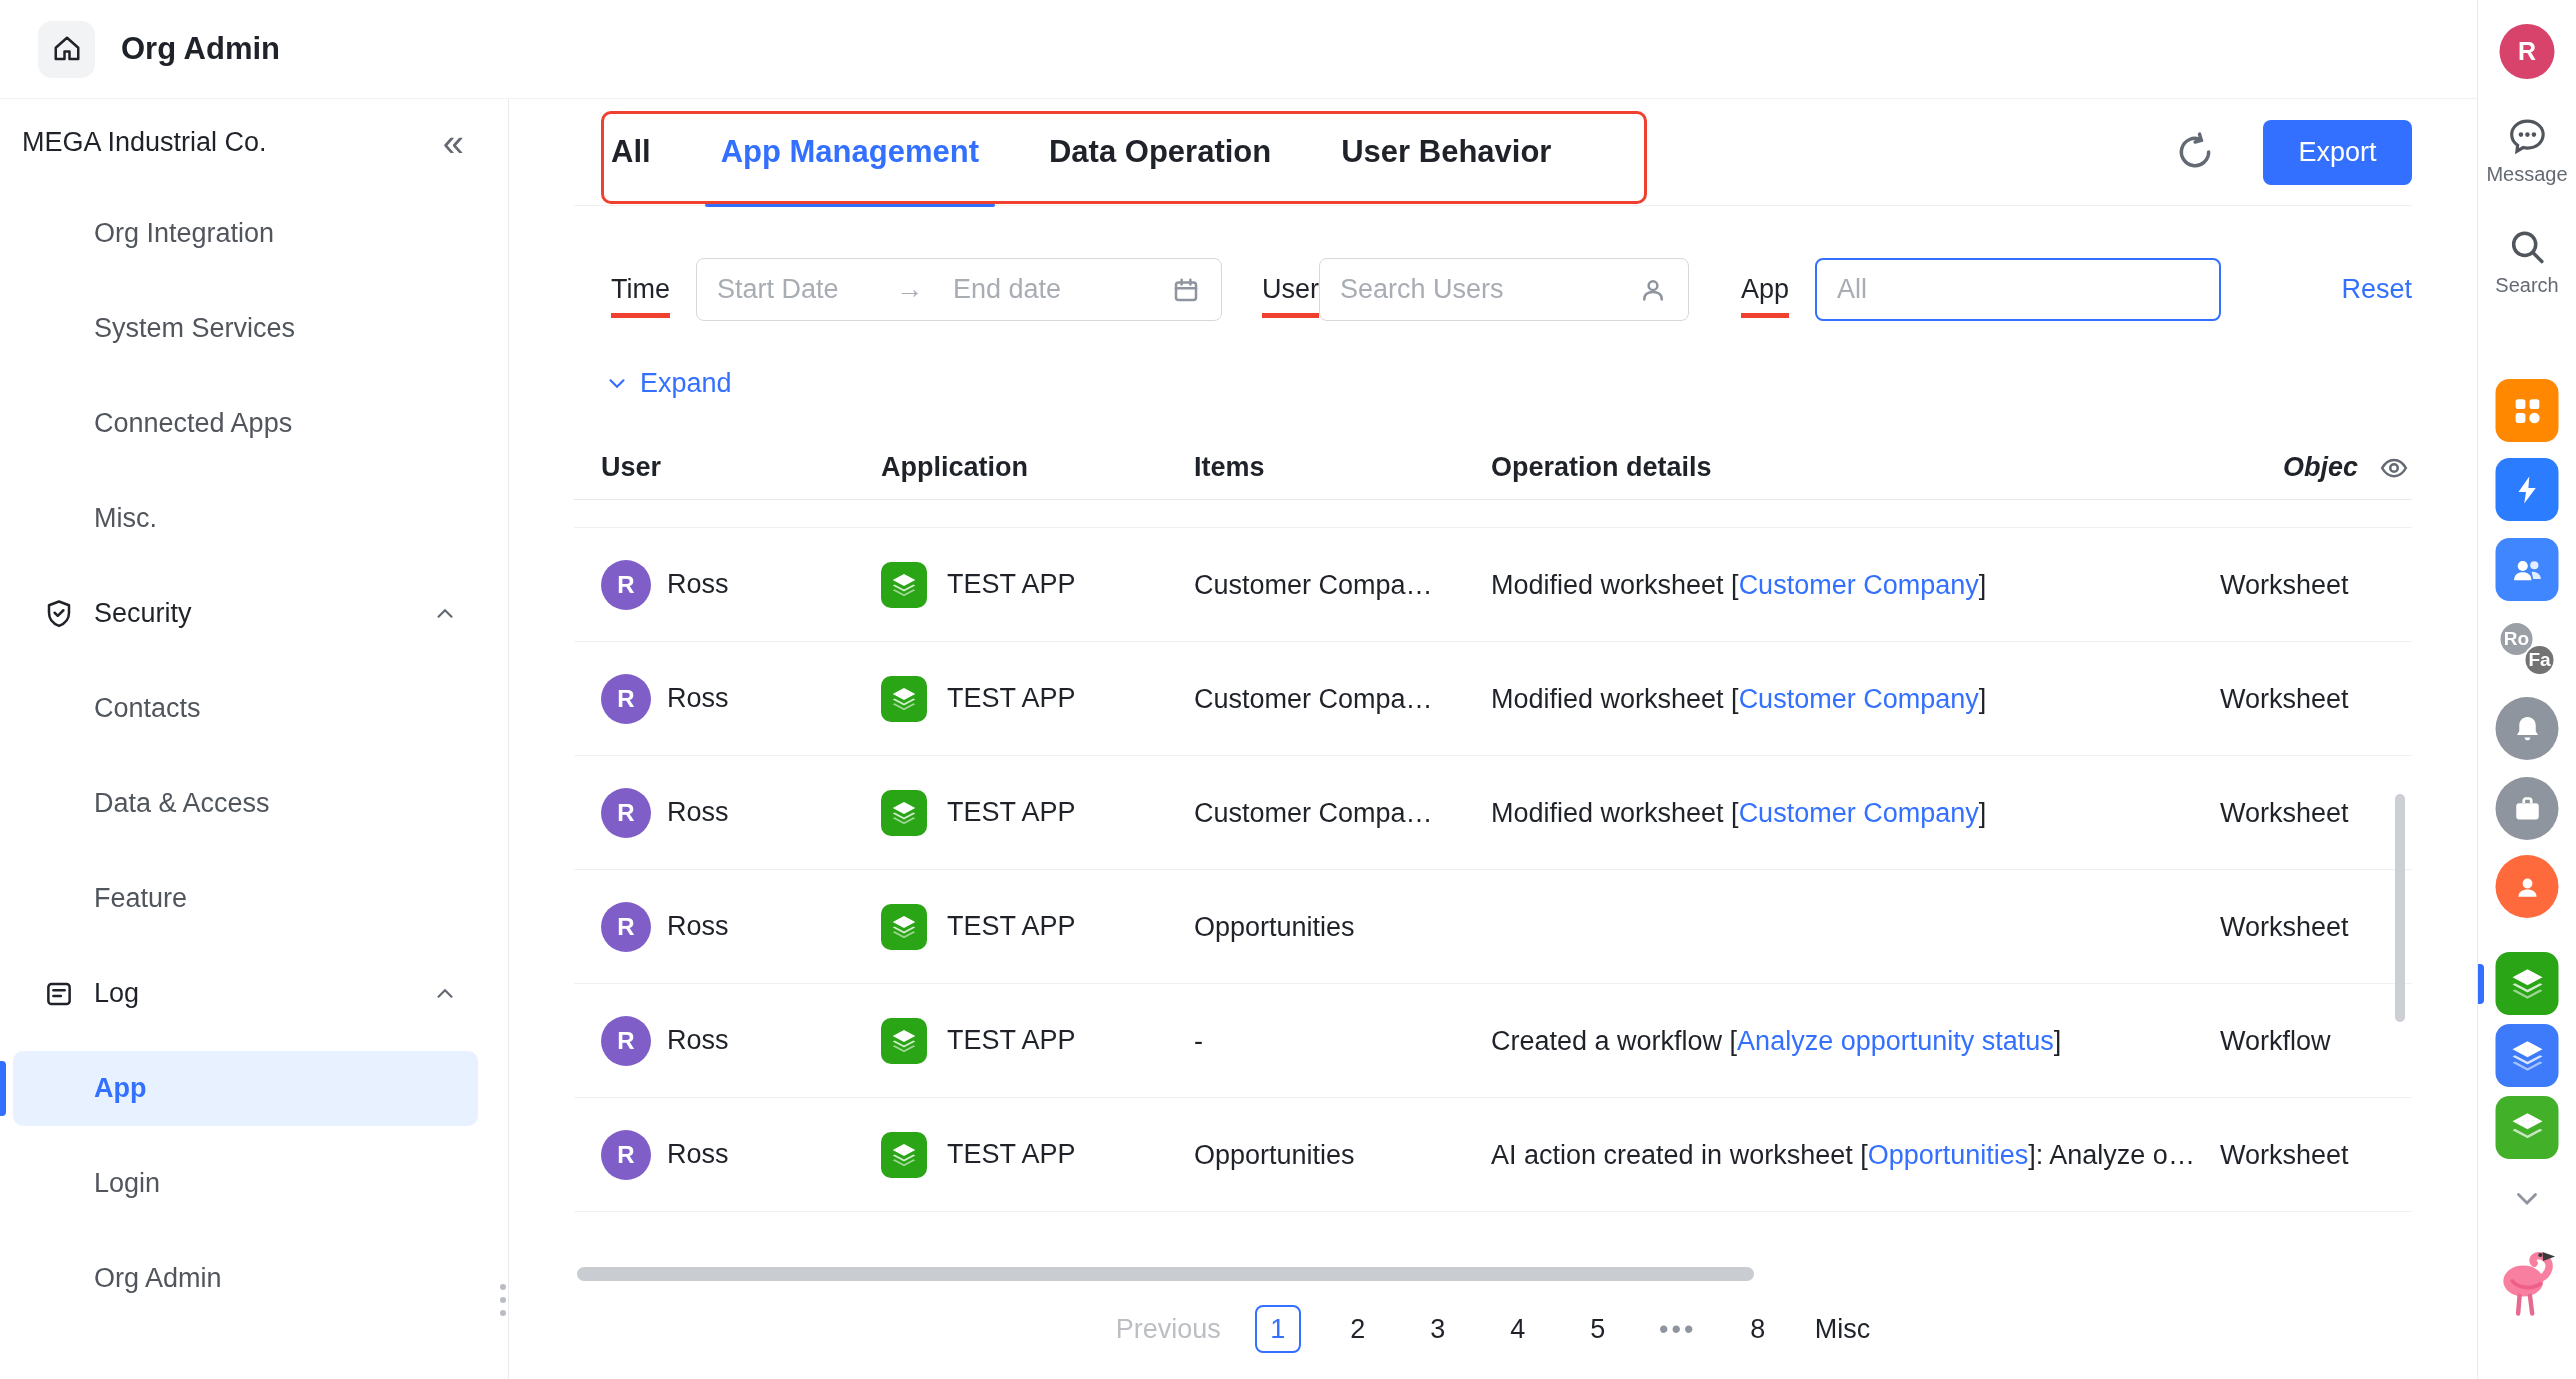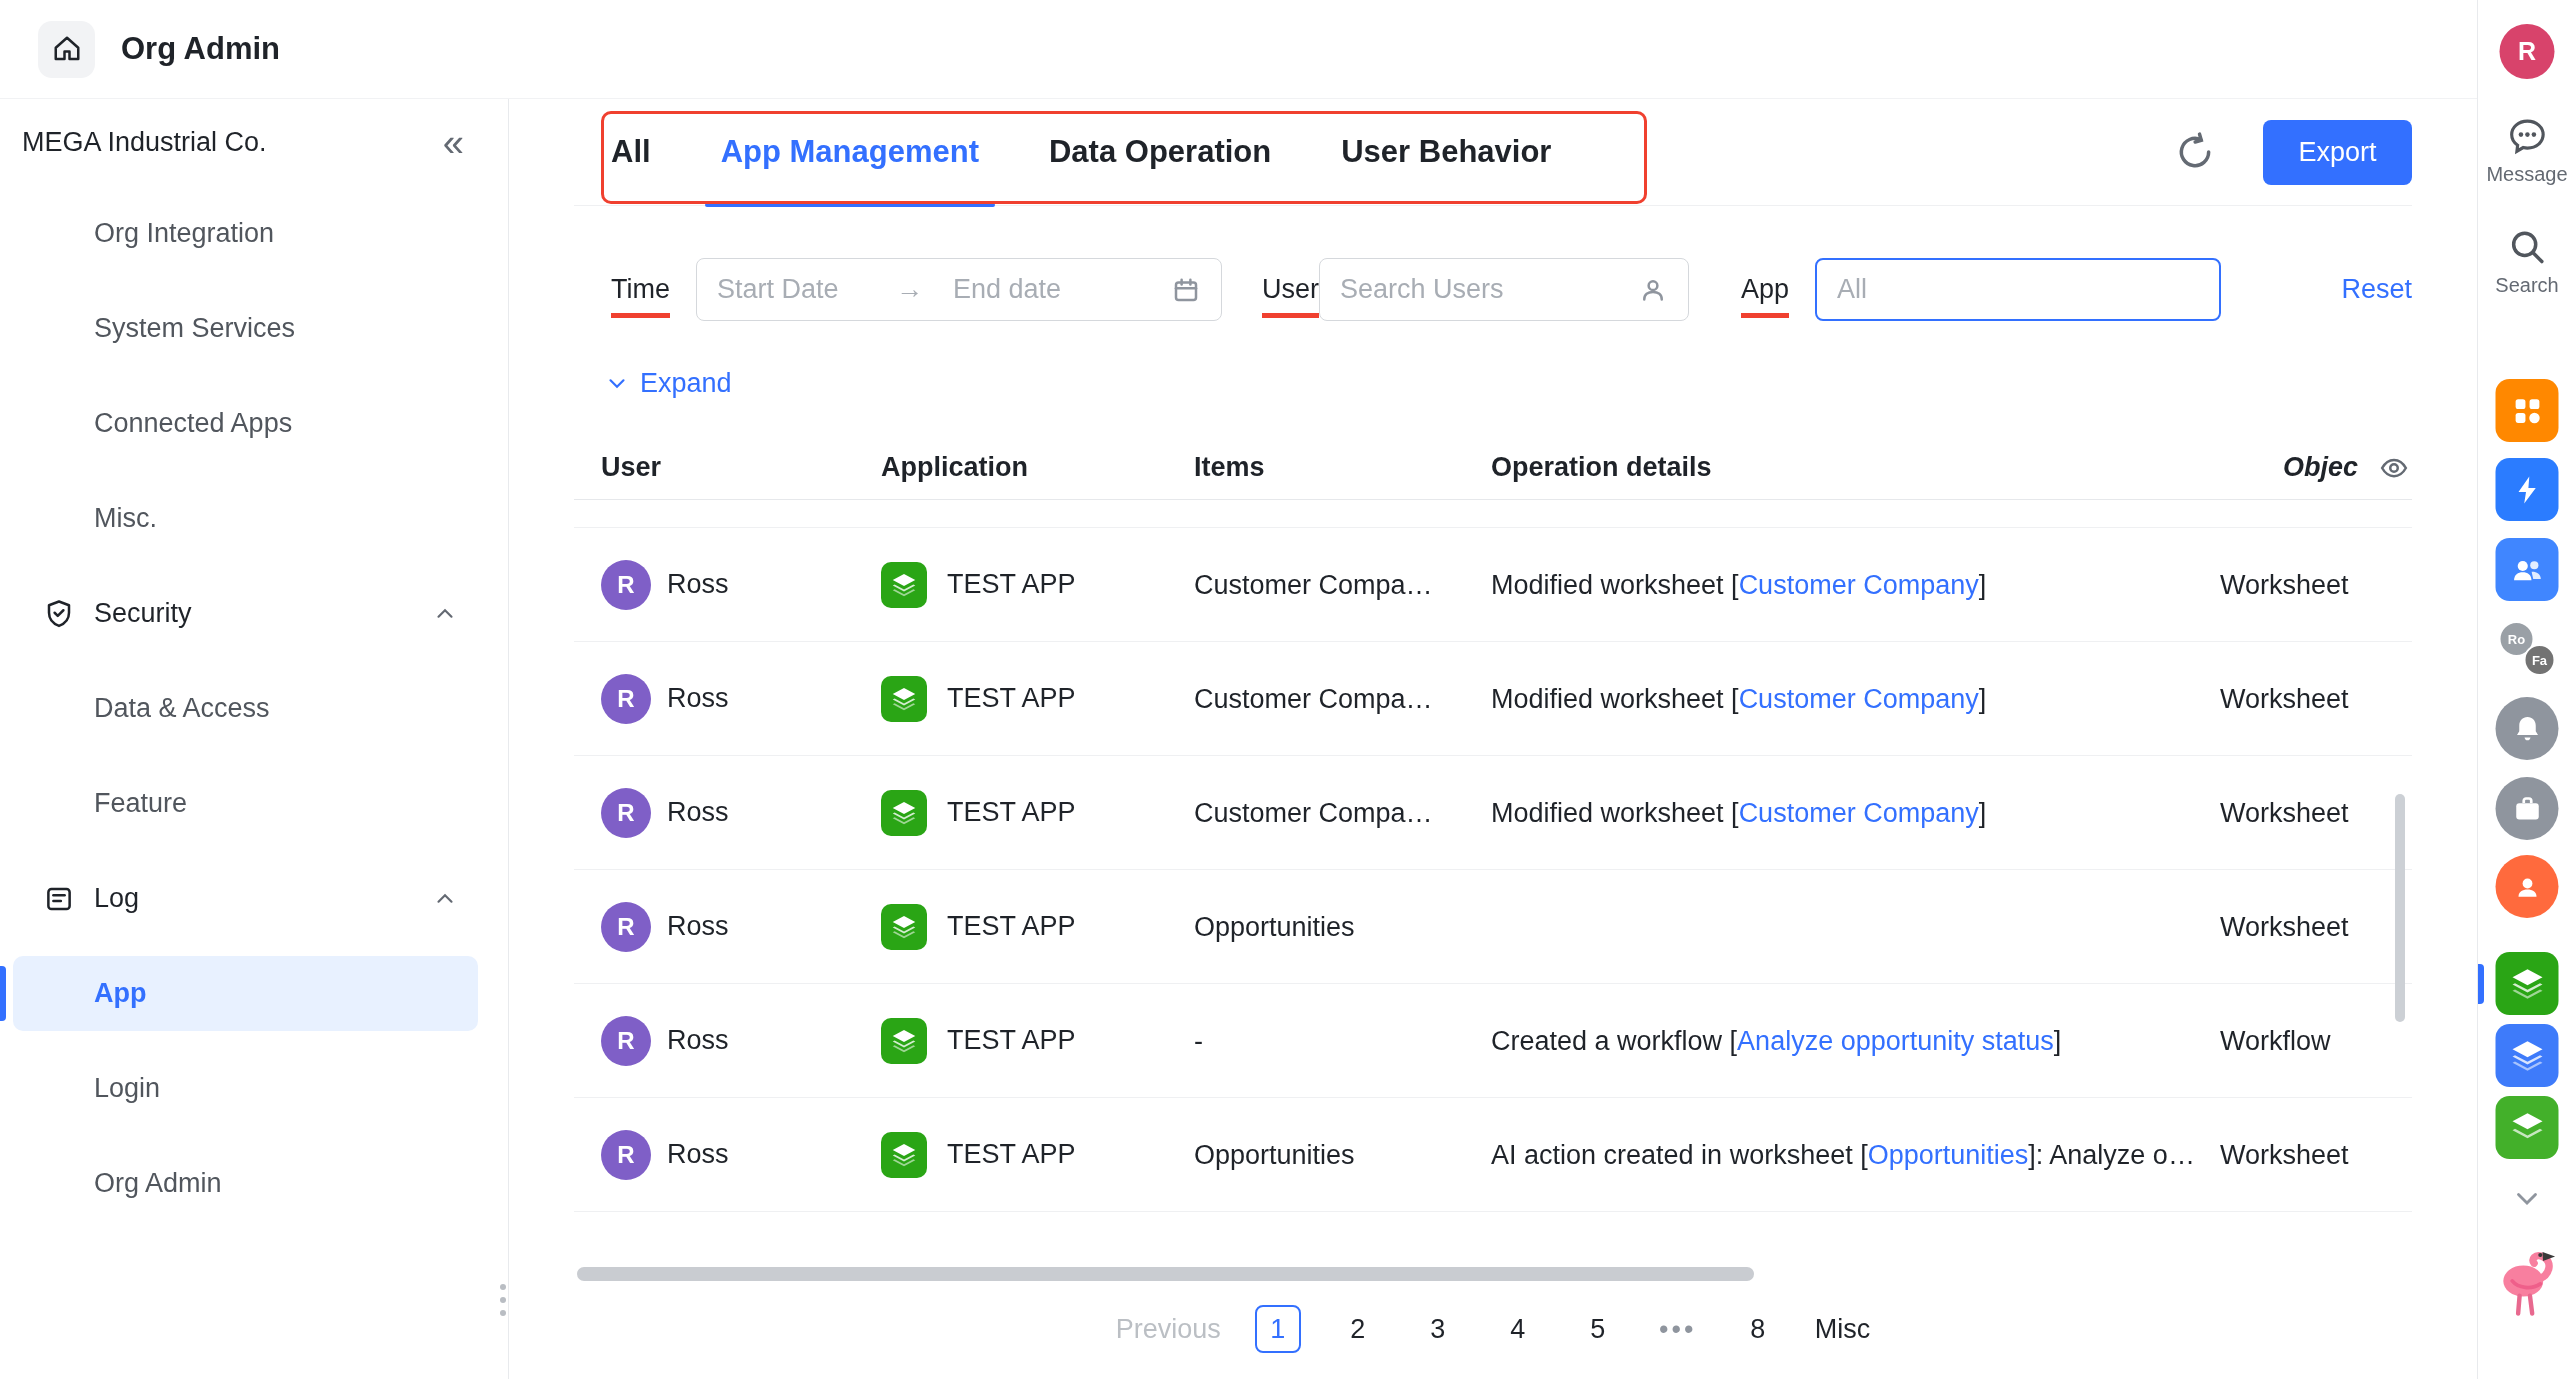--- a/index.html
+++ b/index.html
@@ -141,21 +141,21 @@
   .ric-5 { top:697px; background:#8f959e; border-radius:50%; }
   .ric-6 { top:777px; background:#8f959e; border-radius:50%; }
   .ric-7 { top:855px; background:#ff6a3d; border-radius:50%; }
   .ric-8 { top:952px; background:#2aa515; }
   .ric-9 { top:1024px; background:#3e7bfa; }
   .ric-10 { top:1096px; background:#43b02a; }
   .rail-chev { top:1181px; cursor:pointer; }
   .rail-active-bar { left:0; transform:none; top:964px; width:6px; height:40px;
     background:#3370ff; border-radius:0 4px 4px 0; }
   .mini-av { position:absolute; border-radius:50%; color:#fff; display:flex;
-    align-items:center; justify-content:center; font-size:13px; font-weight:bold; }
+    align-items:center; justify-content:center; font-size:19px; font-weight:bold; }
   .mini-ro { left:3px; top:4px; width:36px; height:36px; background:#9aa0a6;
     border:2px solid #fff; }
   .mini-fa { left:28px; top:27px; width:32px; height:32px; background:#737373;
     border:2px solid #fff; }
   .flamingo { top:1234px; cursor:pointer; }
 </style>
 </head>
 <body>
 
 <div class="header">
@@ -193,20 +193,23 @@
           <path d="M8.5 11 L11 13.5 L15.5 9" stroke-linecap="round"></path>
         </svg>
     </span>
     <span>Security</span>
     <span class="chev">
       <svg width="26" height="26" viewBox="0 0 24 24" fill="none" stroke="#646a73" stroke-width="2" stroke-linecap="round">
           <path d="M6 14.5 L12 8.5 L18 14.5"></path>
         </svg>
     </span>
   </div>
+  <div class="nav-item">
+      <span>Contacts</span>
+    </div>
   <div class="nav-item">
       <span>Data &amp; Access</span>
     </div>
   <div class="nav-item">
       <span>Feature</span>
     </div>
   <div class="nav-item group">
     <span class="nav-icon">
       <svg width="30" height="30" viewBox="0 0 24 24" fill="none" stroke="#1f2329" stroke-width="2" stroke-linecap="round">
           <rect x="3.5" y="4" width="17" height="16" rx="2.5"></rect>

